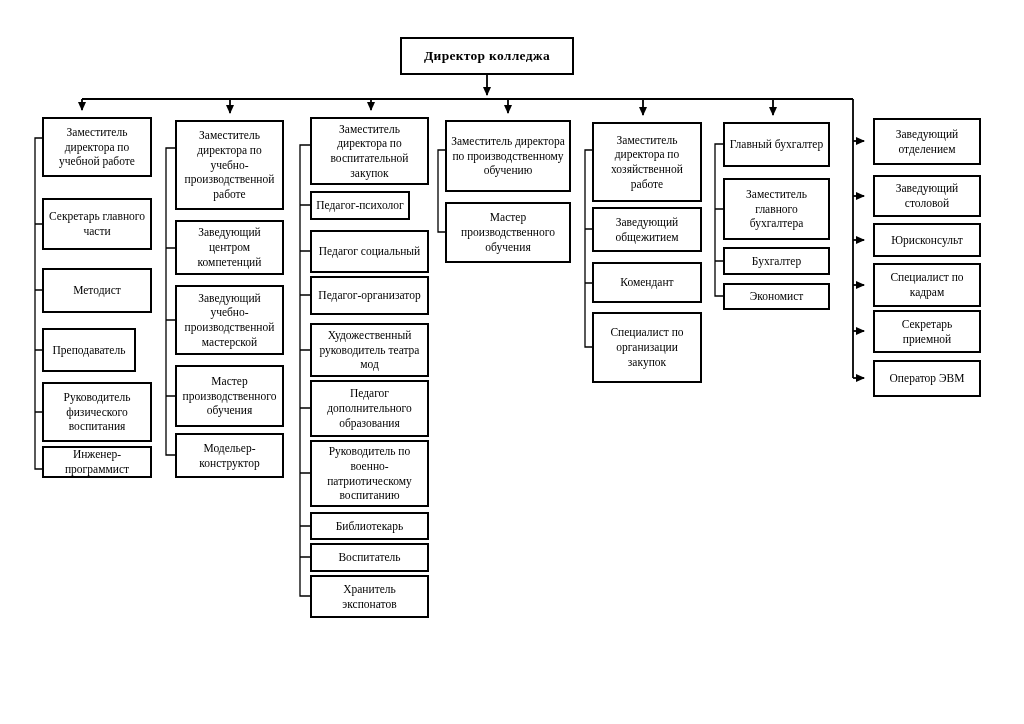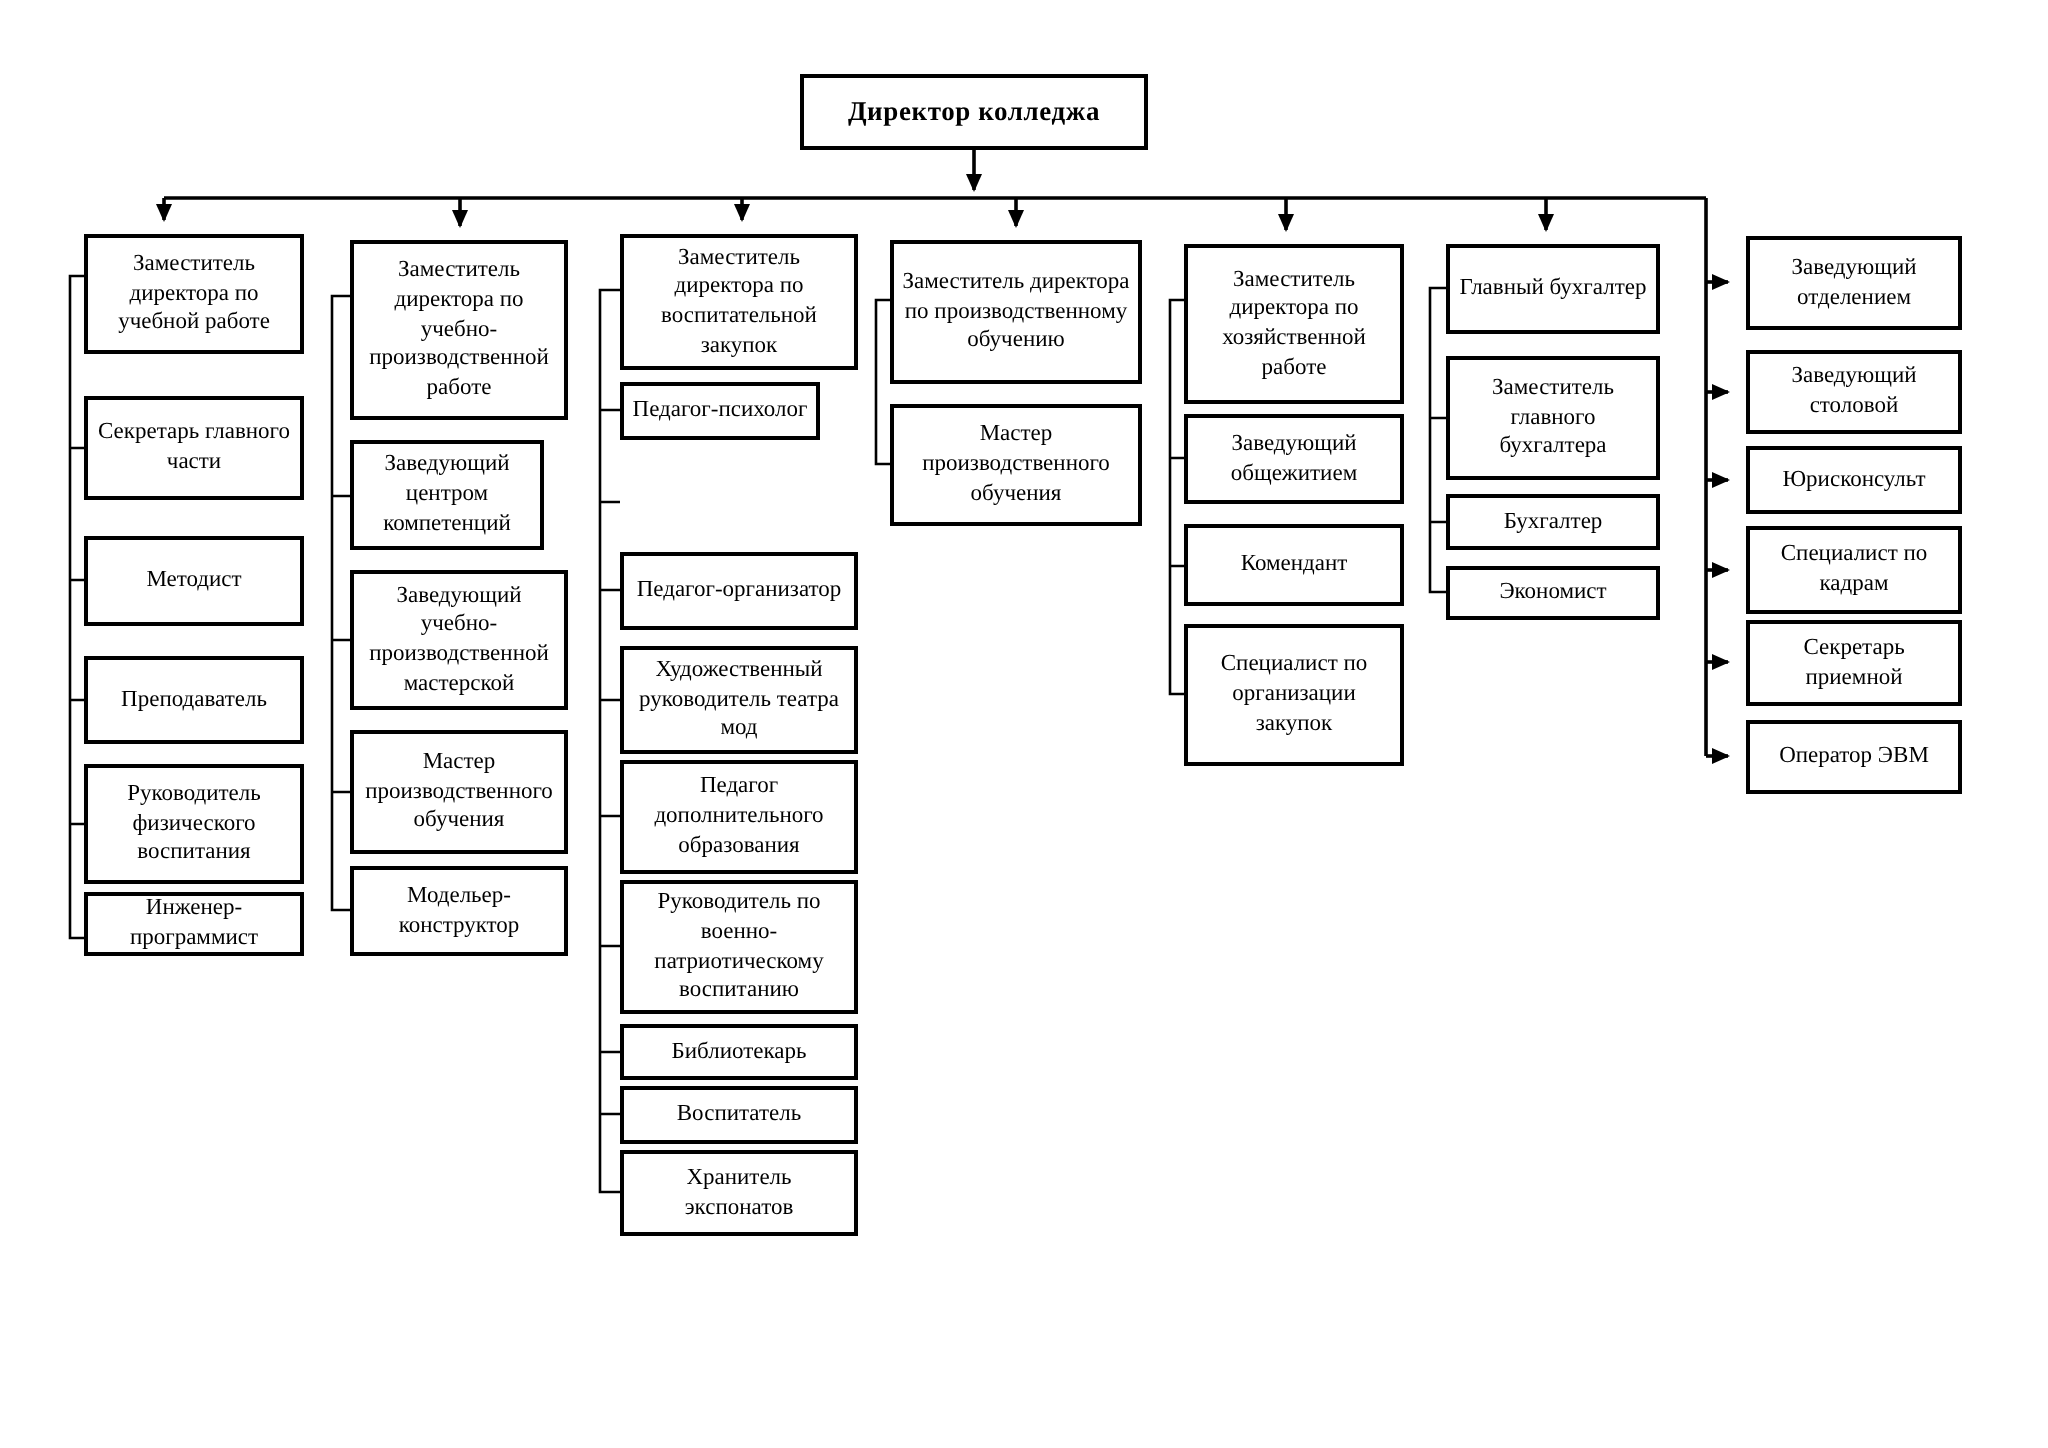--- a/index.html
+++ b/index.html
@@ -91,52 +91,55 @@
 
   <div class="box" style="left:42px;top:117px;width:110px;height:60px">
     <span>Заместитель директора по учебной работе</span>
     </div>
   <div class="box" style="left:42px;top:198px;width:110px;height:52px">
     <span>Секретарь главного части</span>
     </div>
   <div class="box" style="left:42px;top:268px;width:110px;height:45px">
     <span>Методист</span>
     </div>
-  <div class="box" style="left:42px;top:328px;width:110px;height:44px">
+  <div class="box" style="left:42px;top:328px;width:94px;height:44px">
     <span>Преподаватель</span>
     </div>
   <div class="box" style="left:42px;top:382px;width:110px;height:60px">
     <span>Руководитель физического воспитания</span>
     </div>
   <div class="box" style="left:42px;top:446px;width:110px;height:32px">
     <span>Инженер-программист</span>
     </div>
 
   <div class="box" style="left:175px;top:120px;width:109px;height:90px">
     <span>Заместитель директора по учебно-производственной работе</span>
     </div>
-  <div class="box" style="left:175px;top:220px;width:97px;height:55px">
+  <div class="box" style="left:175px;top:220px;width:109px;height:55px">
     <span>Заведующий центром компетенций</span>
     </div>
   <div class="box" style="left:175px;top:285px;width:109px;height:70px">
     <span>Заведующий учебно-производственной мастерской</span>
     </div>
   <div class="box" style="left:175px;top:365px;width:109px;height:62px">
     <span>Мастер производственного обучения</span>
     </div>
   <div class="box" style="left:175px;top:433px;width:109px;height:45px">
     <span>Модельер-конструктор</span>
     </div>
 
   <div class="box" style="left:310px;top:117px;width:119px;height:68px">
     <span>Заместитель директора по воспитательной закупок</span>
     </div>
   <div class="box" style="left:310px;top:191px;width:100px;height:29px">
     <span>Педагог-психолог</span>
     </div>
+  <div class="box" style="left:310px;top:230px;width:119px;height:43px">
+    <span>Педагог социальный</span>
+    </div>
   <div class="box" style="left:310px;top:323px;width:119px;height:54px">
     <span>Художественный руководитель театра мод</span>
     </div>
   <div class="box" style="left:310px;top:276px;width:119px;height:39px">
     <span>Педагог-организатор</span>
     </div>
   <div class="box" style="left:310px;top:380px;width:119px;height:57px">
     <span>Педагог дополнительного образования</span>
     </div>
   <div class="box" style="left:310px;top:440px;width:119px;height:67px">

